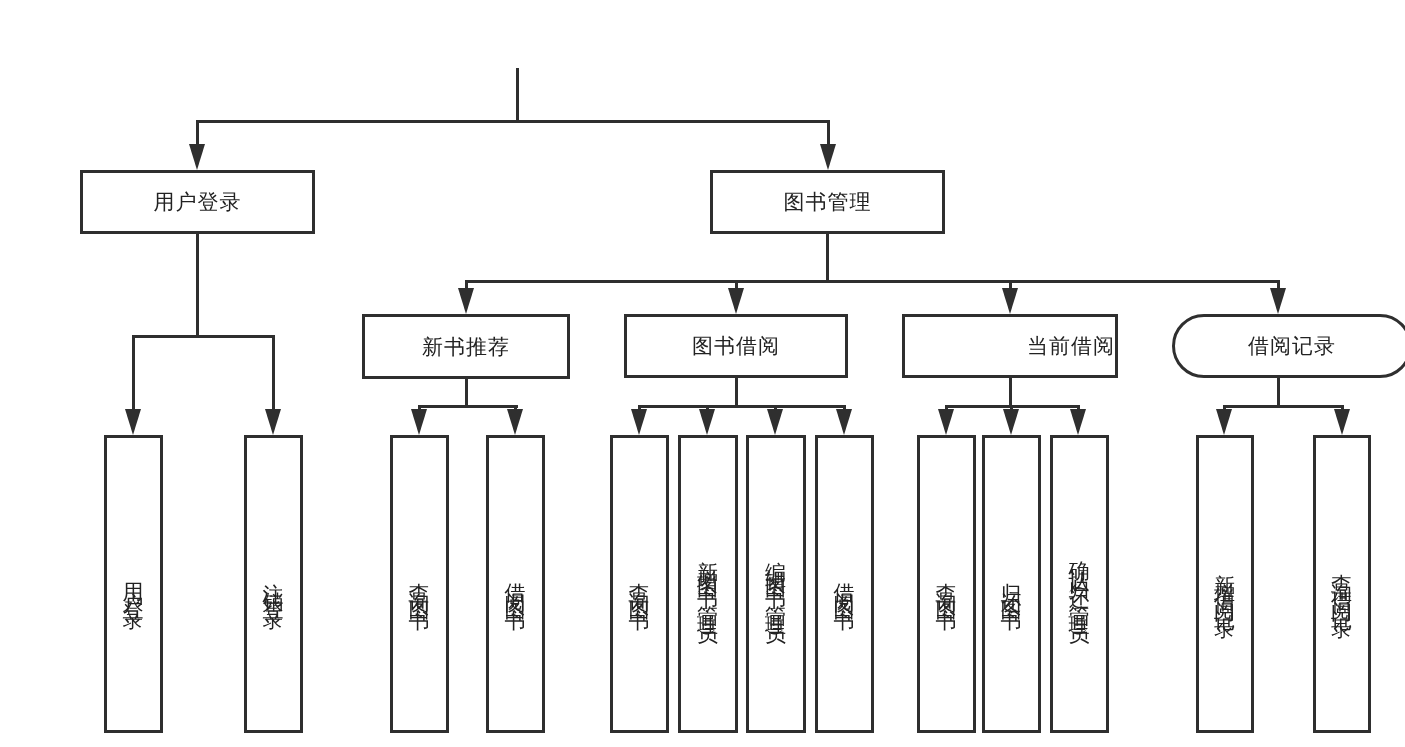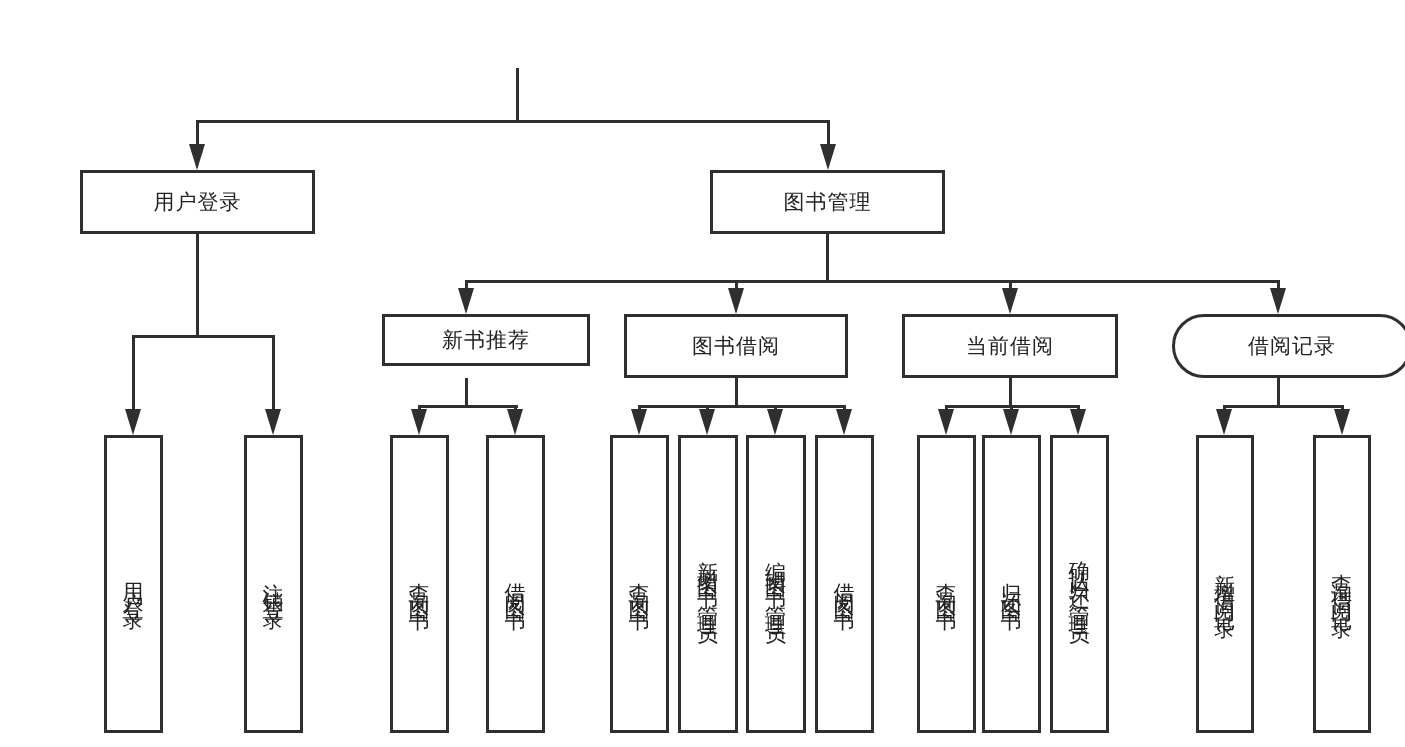--- a/index.html
+++ b/index.html
@@ -89,27 +89,27 @@
   <div class="hline" style="left:465px;top:280px;width:815px;"></div>
   <div class="vline" style="left:465px;top:280px;height:10px;"></div>
   <div class="arrow" style="left:458px;top:288px;"></div>
   <div class="vline" style="left:735px;top:280px;height:10px;"></div>
   <div class="arrow" style="left:728px;top:288px;"></div>
   <div class="vline" style="left:1009px;top:280px;height:10px;"></div>
   <div class="arrow" style="left:1002px;top:288px;"></div>
   <div class="vline" style="left:1277px;top:280px;height:10px;"></div>
   <div class="arrow" style="left:1270px;top:288px;"></div>
 
-  <div class="box hbox" style="left:382px;top:314px;width:208px;height:52px;">
+  <div class="box hbox" style="left:362px;top:314px;width:208px;height:65px;">
     <span>新书推荐</span>
   </div>
   <div class="box hbox" style="left:624px;top:314px;width:224px;height:64px;">
     <span>图书借阅</span>
   </div>
-  <div class="box hbox" style="left:902px;top:314px;width:216px;height:64px;">
+  <div class="box hbox" style="left:902px;top:314px;width:216px;height:64px;justify-content:flex-end;">
     <span>当前借阅</span>
   </div>
   <div class="box hbox" style="left:1172px;top:314px;width:240px;height:64px;border-radius:32px;">
     <span>借阅记录</span>
   </div>
 
   <div class="vline" style="left:465px;top:378px;height:27px;"></div>
   <div class="hline" style="left:418px;top:405px;width:100px;"></div>
   <div class="vline" style="left:418px;top:405px;height:6px;"></div>
   <div class="arrow" style="left:411px;top:409px;"></div>

